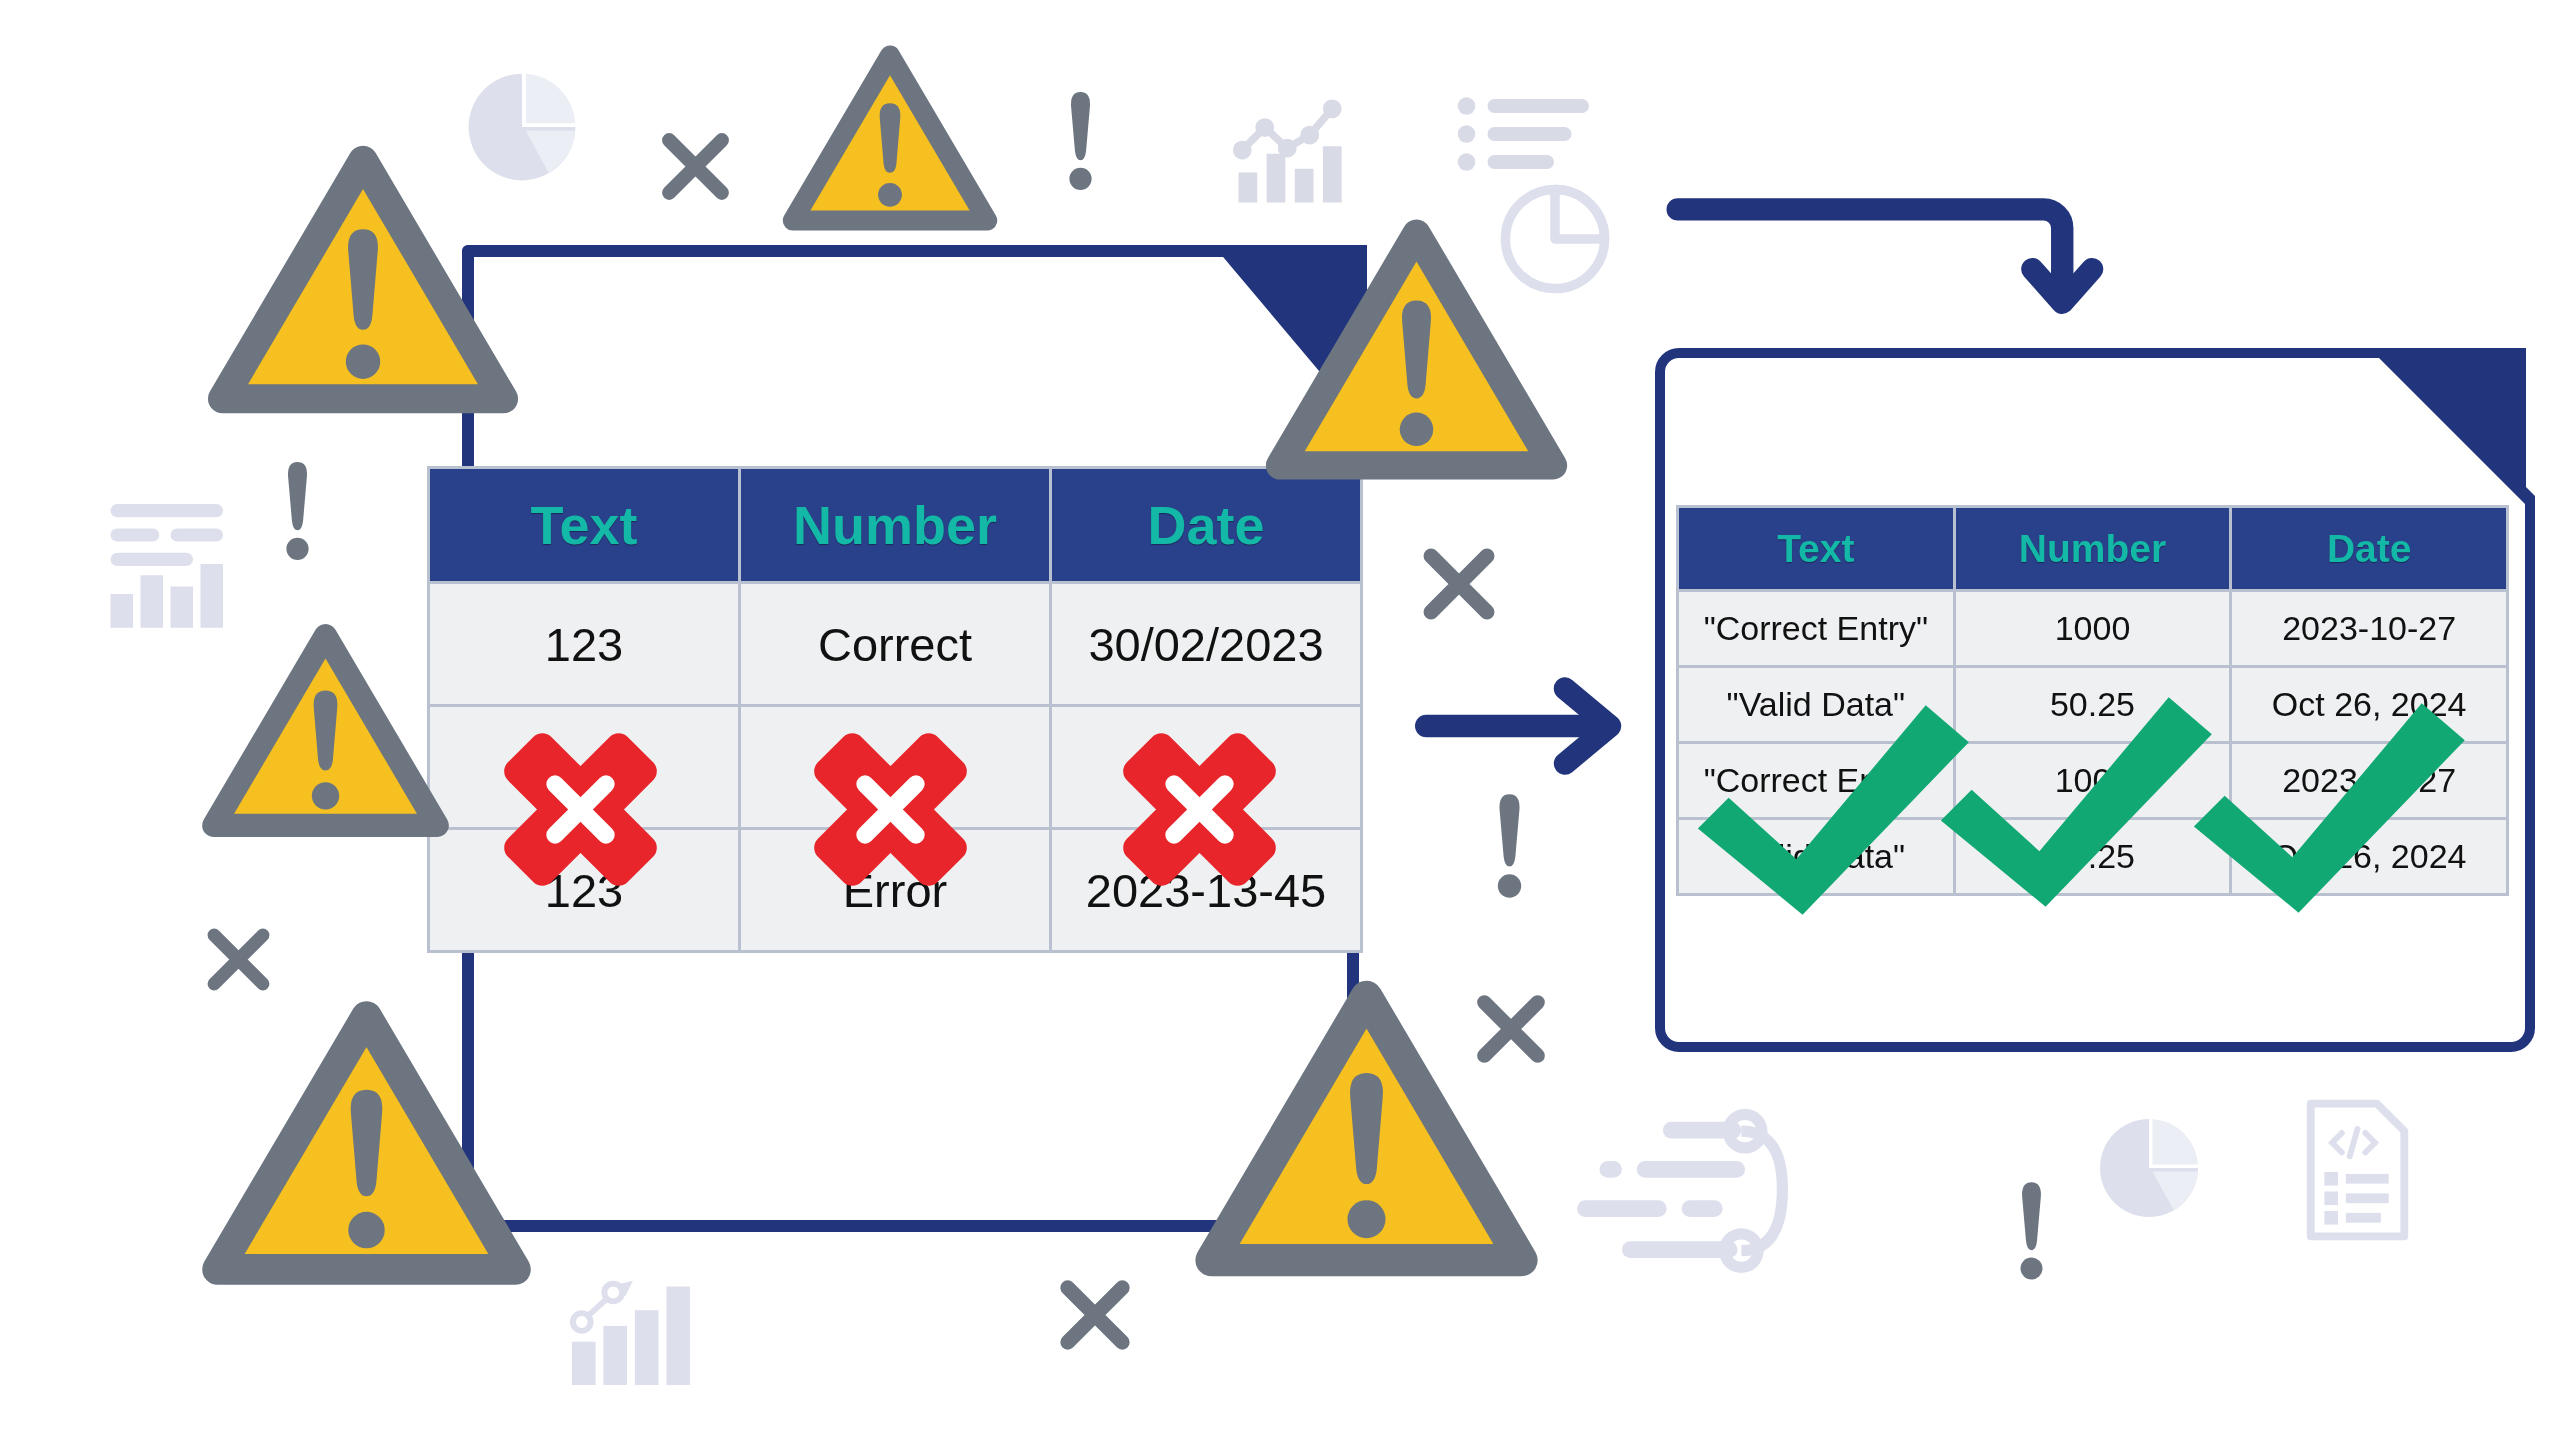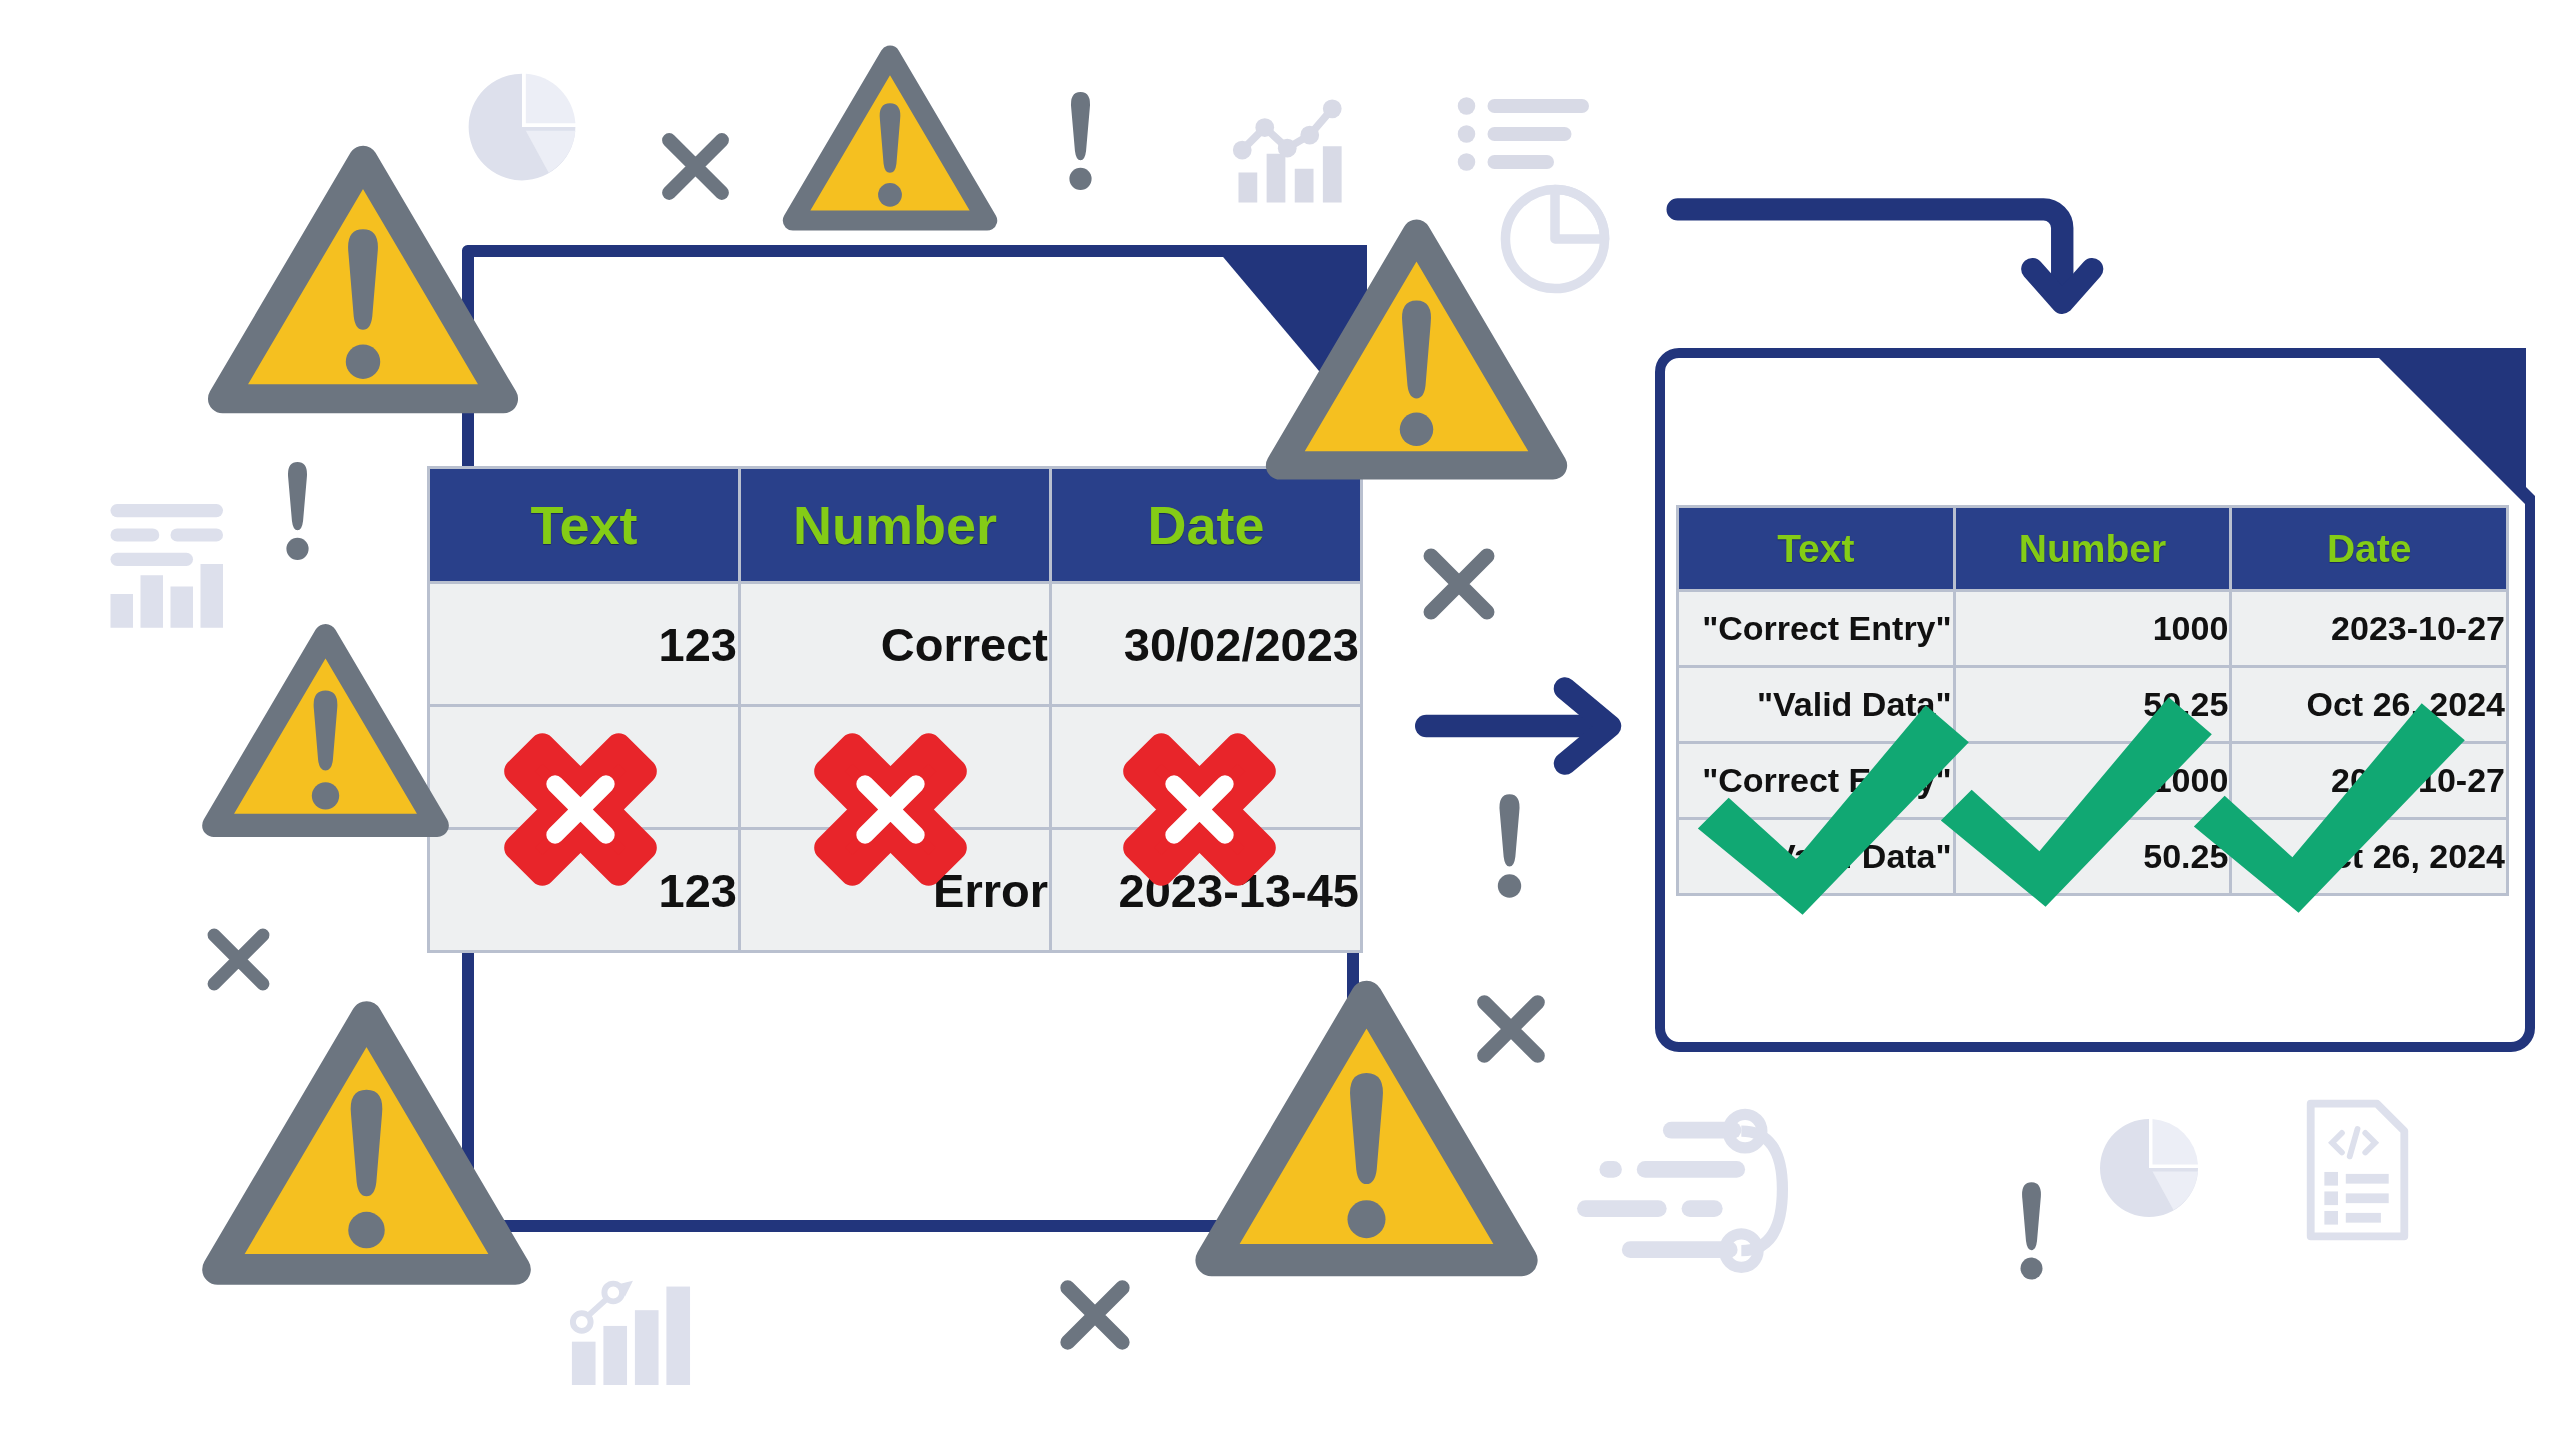--- a/index.html
+++ b/index.html
@@ -78,31 +78,31 @@
   
   .tbl {
     position: absolute;
     border-collapse: separate;
     border-spacing: 3.7px;
     background: #b9c0cf;
     table-layout: fixed;
   }
   .tbl th {
     background: #29408a;
-    color: #84cc16;
+    color: #14b8a6;
     font-weight: bold;
     text-align: center;
     text-shadow: 0 0.9px 0.9px rgba(0,0,0,.35);
     margin-left: 23px;
   }
   .tbl td {
     background: #eef0f1;
     color: #111111;
-    text-align: right;
-    font-weight: bold;
+    text-align: center;
+    font-weight: normal;
   }
 
   .tbl-left { left: 427px; top: 466px; width: 936px; }
   .tbl-left th { height: 110px; font-size: 54px; }
   .tbl-left td { height: 118px; font-size: 47px; }
 
   .tbl-right { left: 1676px; top: 505px; width: 833px; }
   .tbl-right th { height: 79px; font-size: 39px; }
   .tbl-right td { height: 71px; font-size: 34px; }
 

